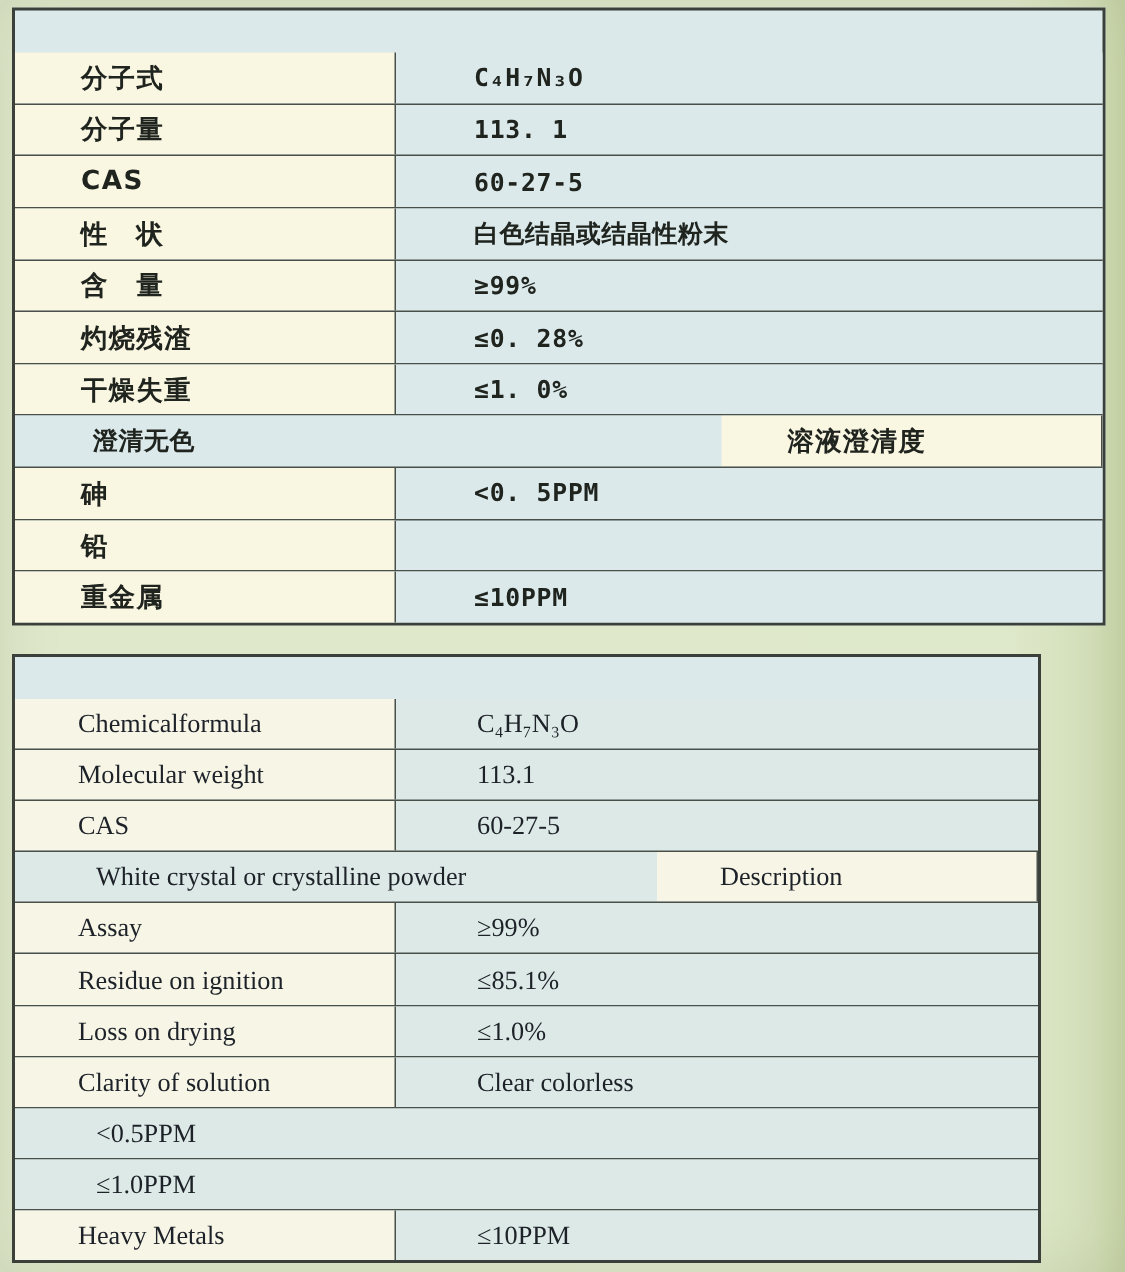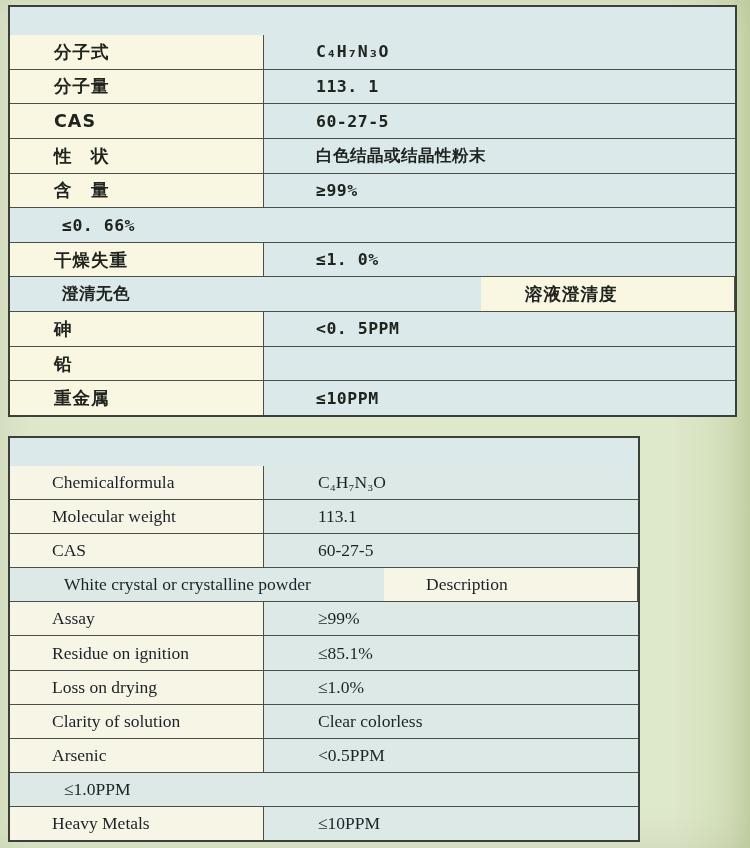--- a/index.html
+++ b/index.html
@@ -31,21 +31,21 @@
     flex-direction: column;
     background: #dbe9ea;
   }
   #table-cn {
     top: 5px;
     width: 729px;
     height: 412px;
   }
   #table-en {
     top: 436px;
-    width: 632px;
+    width: 686px;
     height: 406px;
   }
 
   .row {
     flex: 1;
     display: flex;
     border-top: 1.5px solid #49504a;
     min-height: 0;
   }
   .row:first-child {
@@ -127,21 +127,22 @@
   </div>
   <div class="row">
     <div class="cell label">性　状</div>
     <div class="cell value">白色结晶或结晶性粉末</div>
   </div>
   <div class="row">
     <div class="cell label">含　量</div>
     <div class="cell value">≥99%</div>
   </div>
   <div class="row">
-    <div class="cell value">≤0. 66%</div>
+    <div class="cell label">灼烧残渣</div>
+    <div class="cell value">≤0. 28%</div>
   </div>
   <div class="row">
     <div class="cell label">干燥失重</div>
     <div class="cell value">≤1. 0%</div>
   </div>
   <div class="row">
     <div class="cell value">澄清无色</div>
     <div class="cell label">溶液澄清度</div>
   </div>
   <div class="row">
@@ -184,21 +185,20 @@
   </div>
   <div class="row">
     <div class="cell label">Loss on drying</div>
     <div class="cell value">≤1.0%</div>
   </div>
   <div class="row">
     <div class="cell label">Clarity of solution</div>
     <div class="cell value">Clear colorless</div>
   </div>
   <div class="row">
-    <div class="cell label">Arsenic</div>
     <div class="cell value">&lt;0.5PPM</div>
   </div>
   <div class="row">
     <div class="cell value">≤1.0PPM</div>
   </div>
   <div class="row">
     <div class="cell label">Heavy Metals</div>
     <div class="cell value">≤10PPM</div>
   </div>
 </div>

